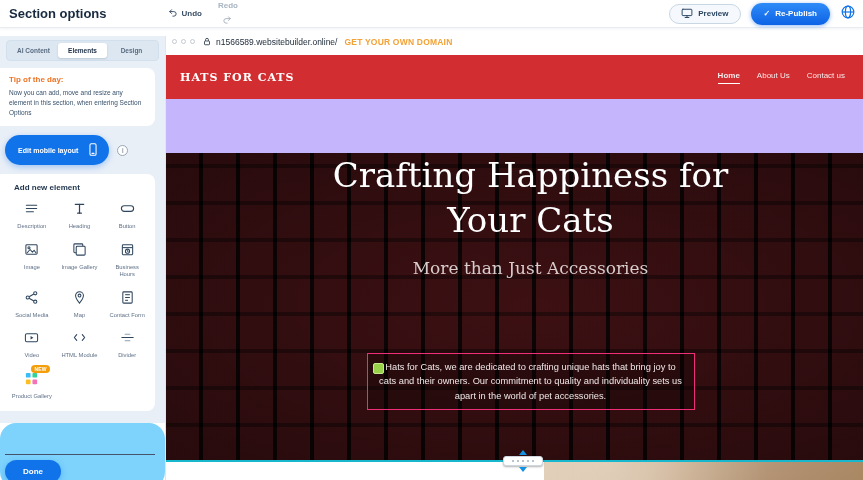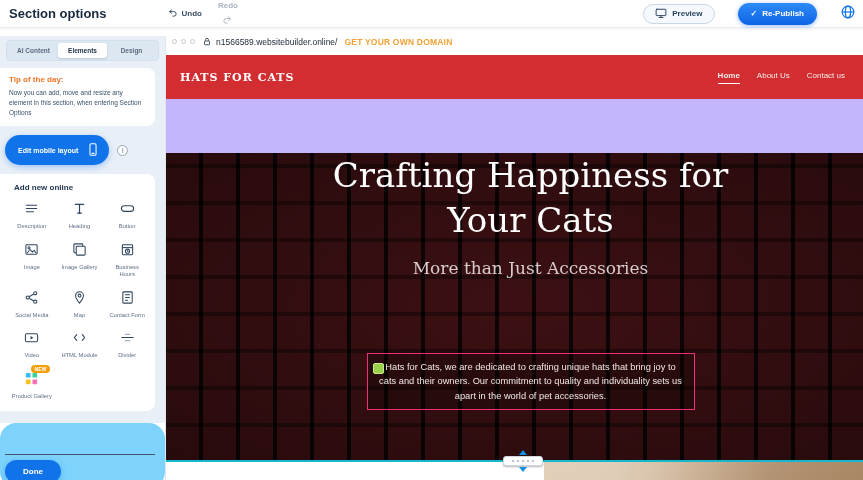--- a/index.html
+++ b/index.html
@@ -13,21 +13,21 @@
   
   .topbar {
     position:absolute; top:0; left:0; width:863px; height:28px; background:#fff;
     display:flex; align-items:center; border-bottom:1px solid #e6ecf2;
     box-shadow:0 1px 3px rgba(20,40,70,.06); z-index:20;
   }
   .tb-title { font-size:13px; font-weight:700; color:#17293f; padding-left:9px; }
   .tb-history { display:flex; align-items:center; gap:16px; margin-left:60px; }
   .tb-undo { display:flex; align-items:center; gap:4px; font-size:8px; font-weight:600; color:#3a4e66; }
   .tb-redo { display:flex; align-items:center; gap:4px; font-size:8px; font-weight:600; color:#a8b4c2;flex-direction:column; }
-  .tb-actions { margin-left:auto; display:flex; align-items:center; gap:23px; padding-right:7px; }
+  .tb-actions { margin-left:auto; display:flex; align-items:center; gap:10px; padding-right:7px; }
   .btn-preview {
     display:flex; align-items:center; gap:5px; height:20px; padding:0 11px;
     border:1px solid #c9d6e4; border-radius:11px; background:#f5f9fd;
     font-size:8px; font-weight:700; color:#2a4460;
   }
   .btn-republish {
     display:flex; align-items:center; gap:5px; height:22px; padding:0 13px;
     border-radius:12px; background:linear-gradient(180deg,#2f8bf7,#0d63e6);
     font-size:8px; font-weight:700; color:#fff; box-shadow:0 1px 4px rgba(13,99,230,.45);
   }
@@ -203,21 +203,21 @@
             <svg width="14" height="15" viewBox="0 0 16 16" fill="none" stroke="#ffffff" stroke-width="1.2" stroke-linecap="round">
                 <rect x="4.5" y="1.5" width="7" height="13" rx="1.5"></rect>
                 <line x1="6.8" y1="12.4" x2="9.2" y2="12.4"></line>
               </svg>
           </span>
         </button>
         <span class="info-badge">i</span>
       </div>
 
       <div class="element-card">
-        <div class="ec-title">Add new online</div>
+        <div class="ec-title">Add new element</div>
         <div class="grid">
 
           <div class="gi">
             <span class="icon-svg">
               <svg width="15" height="15" viewBox="0 0 16 16" fill="none" stroke="#2e455d" stroke-width="1.2" stroke-linecap="round">
                   <line x1="2.5" y1="4.5" x2="13.5" y2="4.5"></line>
                   <line x1="2.5" y1="8" x2="13.5" y2="8"></line>
                   <line x1="2.5" y1="11.5" x2="10" y2="11.5"></line>
                 </svg>
             </span>

